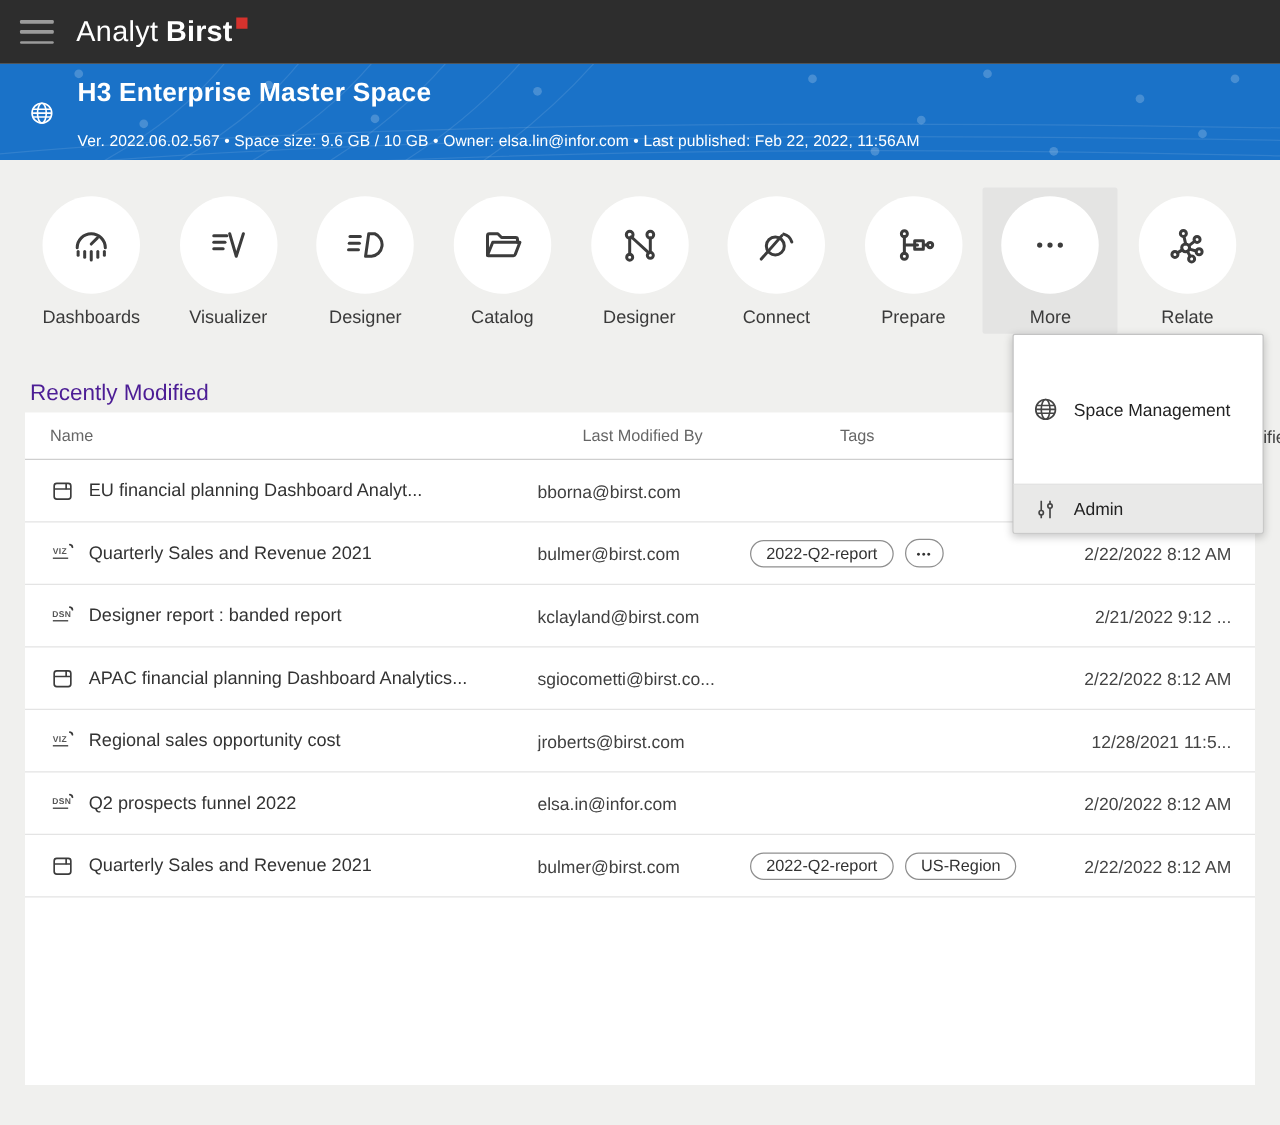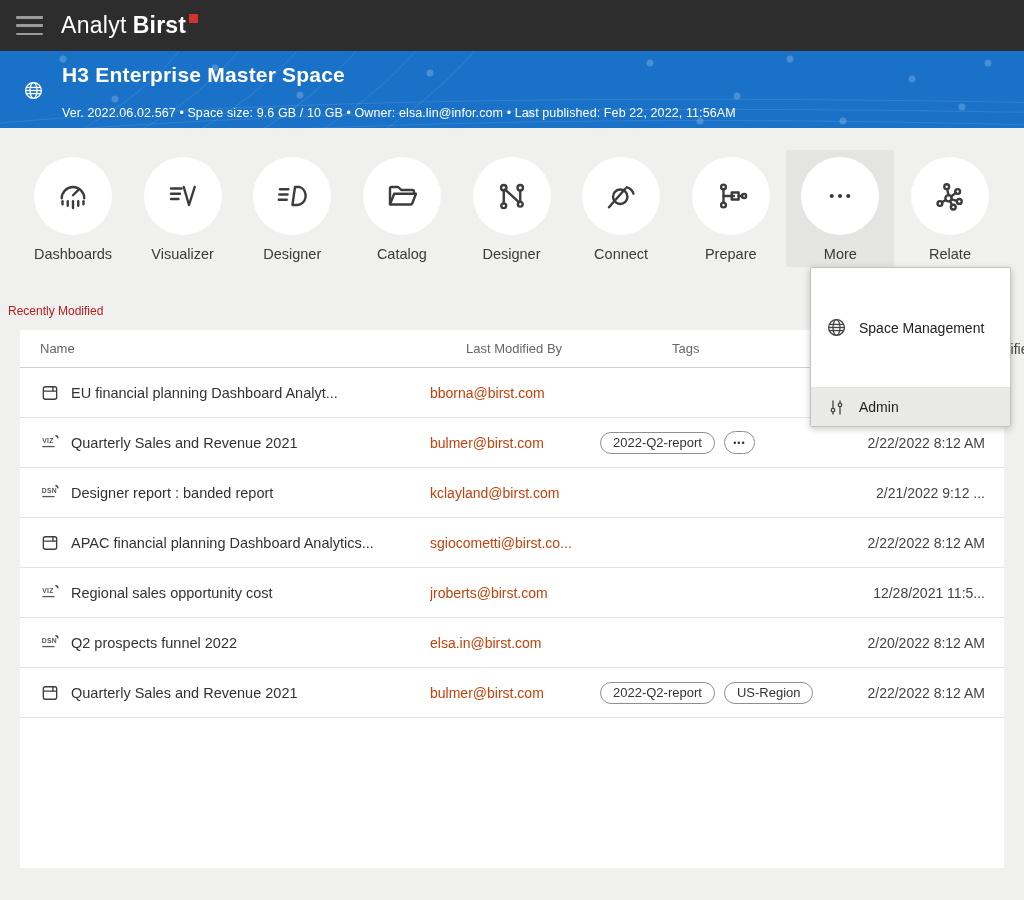--- a/index.html
+++ b/index.html
@@ -31,28 +31,28 @@
   .tb-label { margin-top:11px; font-size:14.5px; color:#3a3a3a; }
 
   
   .menu { position:absolute; left:810px; top:267px; width:201px; background:#fff; border:1px solid #c3c3c3; border-radius:2px; box-shadow:0 2px 7px rgba(0,0,0,0.22); z-index:10; }
   .menu-item { height:39px; display:flex; align-items:center; padding-left:14px; font-size:14px; color:#222; cursor:pointer;margin-top:40px; }
   .menu-item + .menu-item { border-top:1px solid #e3e3e3; }
   .menu-item.hl { background:#e9e9e8; }
   .menu-item .mi-icon { width:22px; display:flex; justify-content:center; margin-right:12px; }
 
   
-  .section-title { position:absolute; left:8px; top:304px; font-size:12px; color:#b91c1c; z-index:1; }
+  .section-title { position:absolute; left:24px; top:304px; font-size:18px; color:#4c1d95; z-index:1; }
   .card { position:absolute; left:20px; top:330px; width:984px; height:538px; background:#fff; z-index:1; }
   .grid { display:grid; grid-template-columns:390px 170px 245px 1fr; align-items:center; padding-left:20px; padding-right:19px; }
   .thead { height:38px; color:#666; font-size:13px; border-bottom:1px solid #cfcfcf;gap:36px; }
   .thead .c-date { text-align:right; }
   .trow { height:50px; border-bottom:1px solid #e4e4e4; cursor:pointer; }
   .c-name { display:flex; align-items:center; gap:11px; font-size:14.5px; color:#333; white-space:nowrap; overflow:hidden; }
-  .c-by { font-size:14px; color:#c2410c; white-space:nowrap; overflow:hidden; }
+  .c-by { font-size:14px; color:#404040; white-space:nowrap; overflow:hidden; }
   .c-tags { display:flex; align-items:center; gap:9px; }
   .c-date { text-align:right; font-size:14px; color:#444; white-space:nowrap; }
   .pill { border:1px solid #8f8f8f; border-radius:12px; padding:2.5px 12px; font-size:13px; color:#333; white-space:nowrap; cursor:pointer; }
   .pill-more { border:1px solid #8f8f8f; border-radius:12px; width:31px; height:23px; display:flex; align-items:center; justify-content:center; font-size:9px; letter-spacing:1px; color:#333; cursor:pointer; }
   .rowicon { flex:0 0 auto; display:flex; }
 
   svg .st { stroke:#3c3c3c; fill:none; stroke-width:1.6; stroke-linecap:round; stroke-linejoin:round; }
   svg .stf { fill:#3c3c3c; stroke:none; }
   svg .badge { font-size:7.5px; font-weight:700; fill:#555; font-family:"Liberation Sans",sans-serif; letter-spacing:0.3px; }
 </style>
@@ -370,21 +370,21 @@
     <div class="c-name">
       <span class="rowicon">
           <svg width="20" height="19" viewBox="0 0 22 20">
         <path class="st" d="M17.5 2.5 q 2 0.3 2.2 2.3" stroke-width="1.2"></path>
         <text class="badge" x="2" y="11">DSN</text>
         <line x1="2.5" y1="14.5" x2="16" y2="14.5" stroke="#555" stroke-width="1.4"></line>
       </svg>
         </span>
       <span>Q2 prospects funnel 2022</span>
     </div>
-    <div class="c-by">elsa.in@birst.com</div>
+    <div class="c-by">elsa.in@infor.com</div>
     <div class="c-tags"></div>
     <div class="c-date">2/20/2022 8:12 AM</div>
   </div>
 
   <div class="grid trow">
     <div class="c-name">
       <span class="rowicon">
           <svg width="20" height="20" viewBox="0 0 24 24">
         <rect class="st" x="4" y="4.5" width="16" height="15" rx="2.5"></rect>
         <line class="st" x1="4.5" y1="9.8" x2="19.5" y2="9.8"></line>

